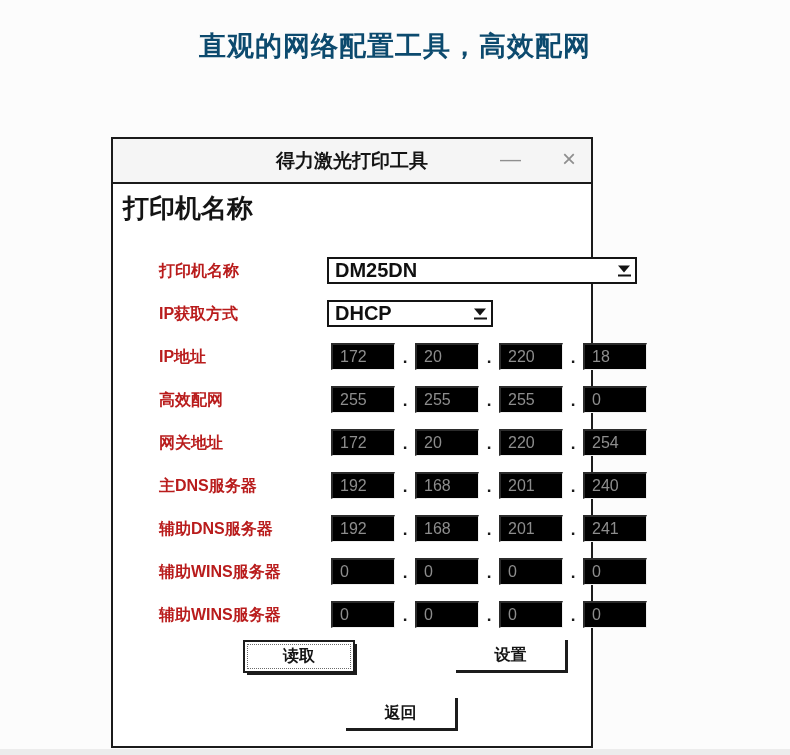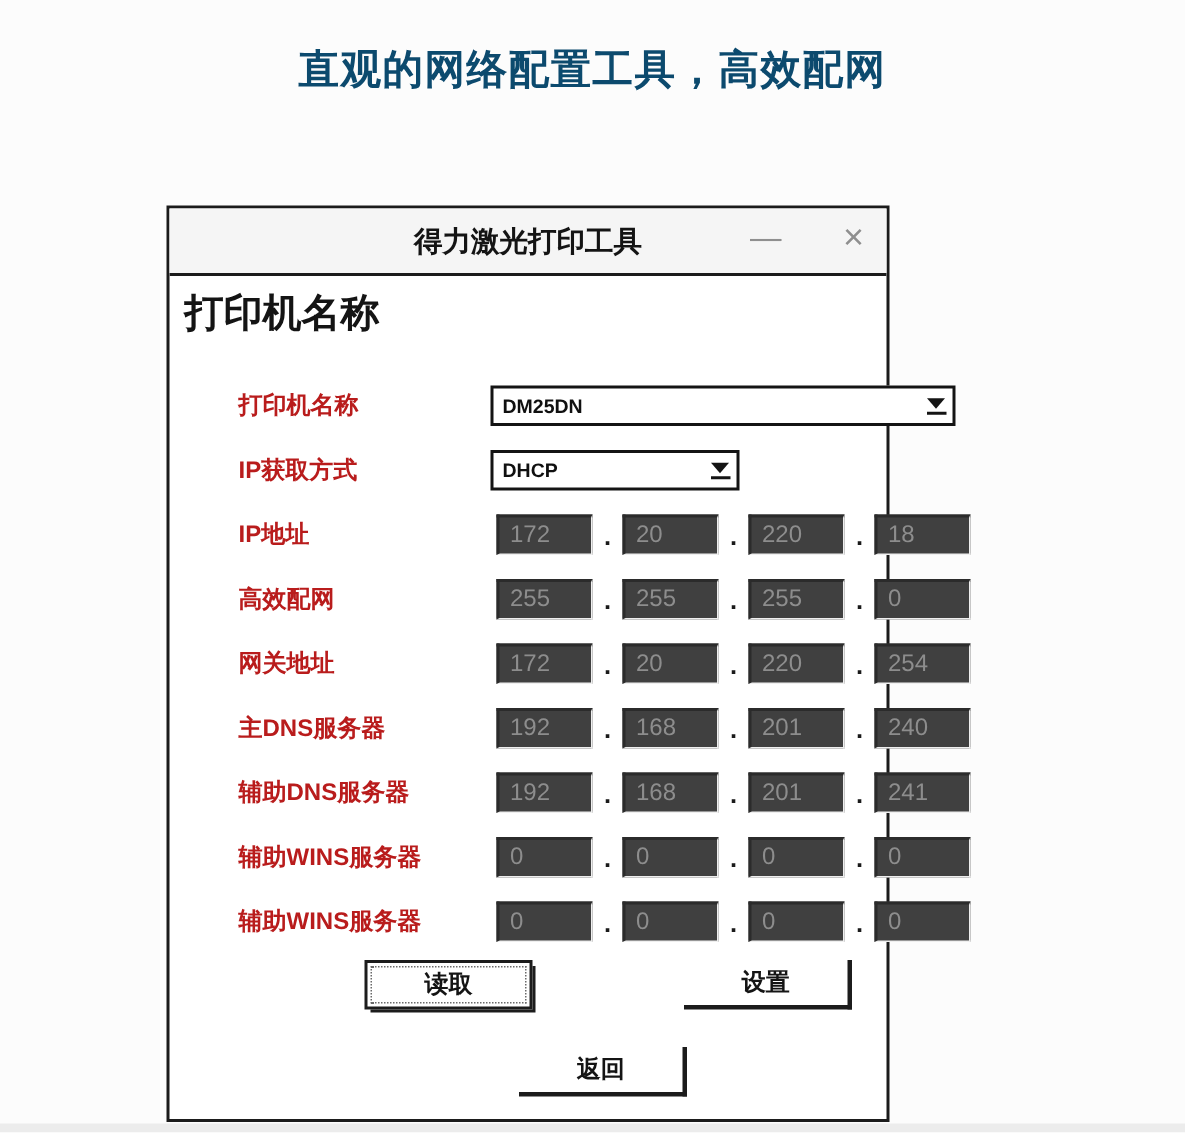--- a/index.html
+++ b/index.html
@@ -16,28 +16,28 @@
   .close-btn{position:absolute;right:15px;top:6px;font-size:24px;color:#8f8f8f;cursor:pointer;line-height:28px;}
   .section-title{position:absolute;left:10px;top:52px;font-size:26px;font-weight:700;color:#141414;}
   .row{position:absolute;left:0;width:100%;height:27px;}
   .lbl{position:absolute;left:46px;top:50%;transform:translateY(-50%);
     font-size:16px;font-weight:600;color:#b91c1c;white-space:nowrap;text-align:center;}
   .combo{position:absolute;left:214px;top:0;height:27px;box-sizing:border-box;
     border:2px solid #141414;background:#fff;display:flex;align-items:center;
     padding-left:6px;cursor:pointer;}
   .combo.wide{width:310px;}
   .combo.narrow{width:166px;}
-  .combo-value{font-size:13px;font-weight:700;color:#101010;}
+  .combo-value{font-size:20px;font-weight:700;color:#101010;}
   .combo-arrow{position:absolute;right:4px;top:50%;transform:translateY(-50%);
     width:14px;display:flex;flex-direction:column;align-items:center;}
   .combo-arrow .tri{width:0;height:0;border-left:6px solid transparent;
     border-right:6px solid transparent;border-top:7px solid #141414;}
   .combo-arrow .bar{width:13px;height:2px;background:#141414;margin-top:2px;}
   .octets{position:absolute;left:218px;top:0;display:flex;height:27px;}
-  .octet{width:64px;height:27px;box-sizing:border-box;background:#404040;
+  .octet{width:64px;height:27px;box-sizing:border-box;background:#000000;
     border:0;border-top:2px solid #2b2b2b;border-left:2px solid #2b2b2b;
     border-right:1px solid #efefef;border-bottom:1px solid #efefef;
     color:#8d8d8d;font-size:16px;padding:0 0 0 7px;outline:none;
     font-family:"Liberation Sans","DejaVu Sans",sans-serif;}
   .dot{width:20px;text-align:center;color:#1a1a1a;font-weight:700;
     font-size:17px;line-height:29px;}
   .btn{position:absolute;background:#fff;font-size:16px;font-weight:700;color:#141414;
     cursor:pointer;font-family:inherit;}
   .btn-read{left:116px;top:501px;width:112px;height:33px;
     border:2px solid #1c1c1c;box-shadow:3px 3px 0 -1px #1c1c1c;

